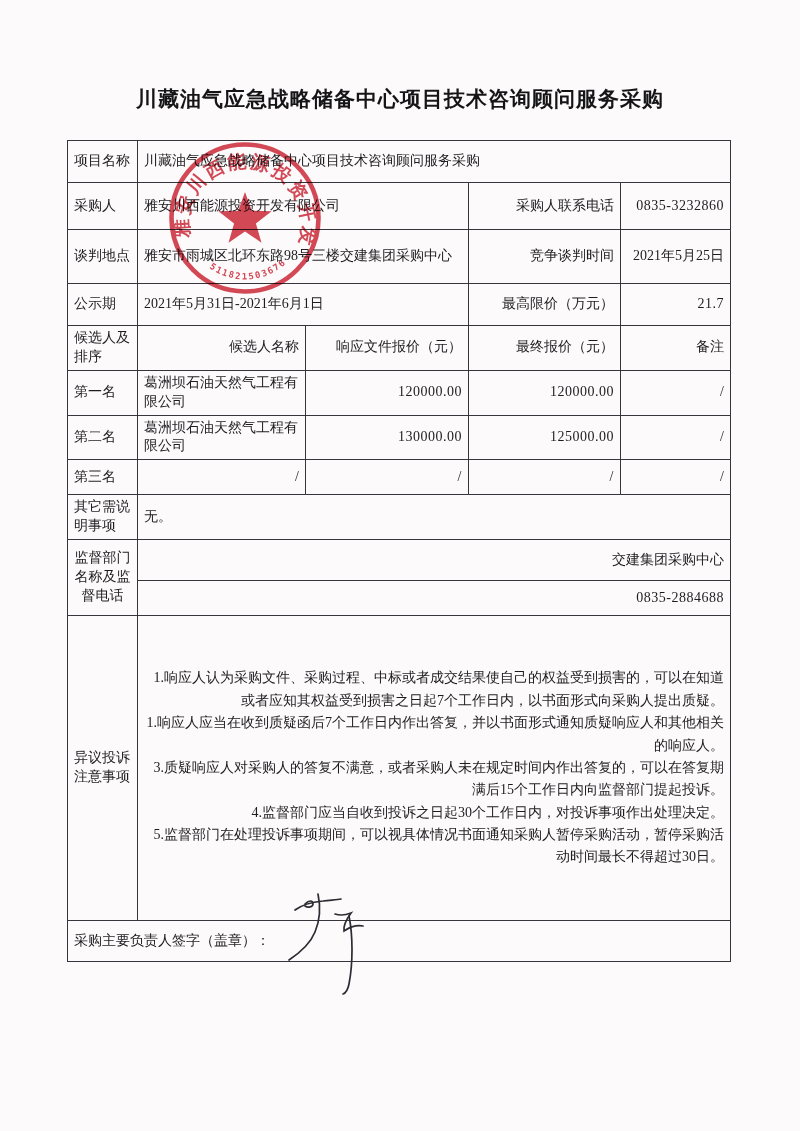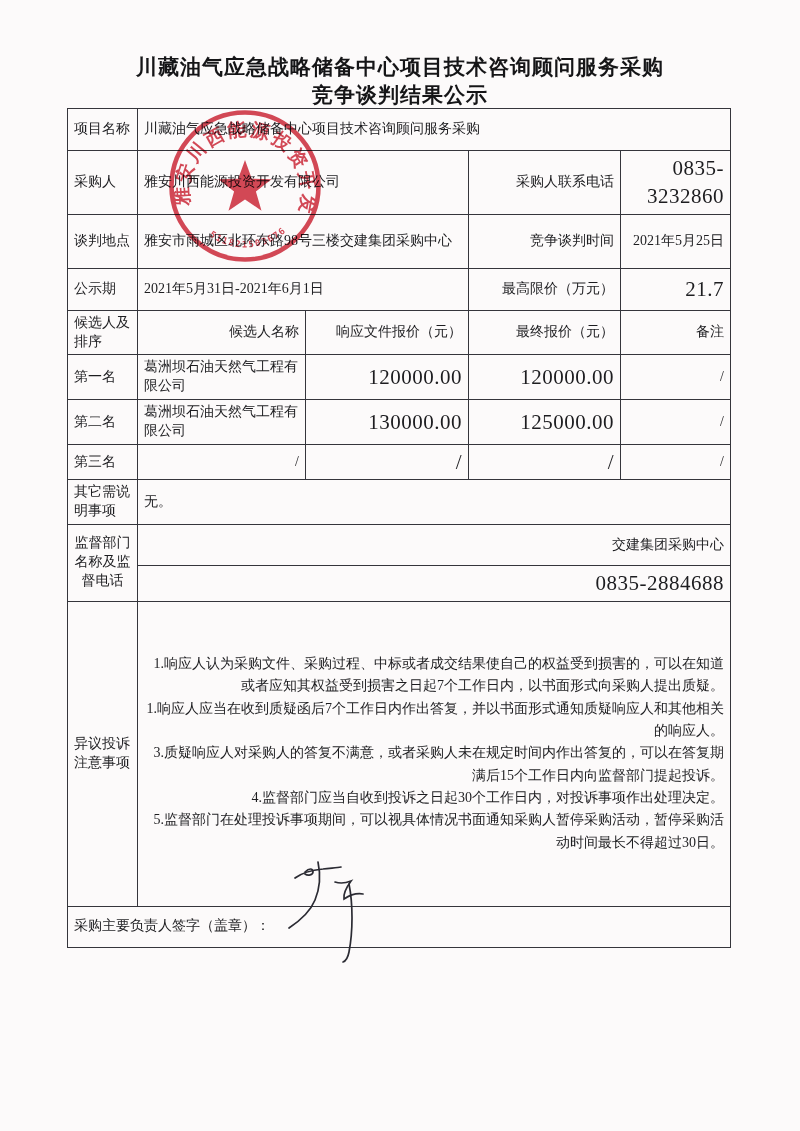--- a/index.html
+++ b/index.html
@@ -4,21 +4,21 @@
 <style>
   html,body{margin:0;padding:0;}
   body{
     width:800px;height:1131px;
     background:#fcfafa;
     font-family:"Liberation Serif","DejaVu Serif",serif;
     color:#1d1d20;
     position:relative;
     overflow:hidden;
   }
-  .page{position:absolute;inset:0;}
+  .page{position:absolute;inset:0;margin-top:32px;}
 
   
   .doc-title{
     position:absolute;top:54px;left:0;width:800px;
     text-align:center;font-weight:bold;font-size:21px;line-height:1.32;
     letter-spacing:1px;color:#151517;
   }
 
   
   table.main{
@@ -45,41 +45,40 @@
   tr.r-cand1{height:44px;}
   tr.r-cand2{height:41px;}
   tr.r-cand3{height:35px;}
   tr.r-other{height:39px;}
   tr.r-sup1{height:41px;}
   tr.r-sup2{height:35px;}
   tr.r-notice{height:305px;}
   tr.r-sign{height:41px;}
   .notice-cell{padding:8px 10px 8px 8px;}
   .notice-par{line-height:1.6;text-align:right;}
-  .num{font-size:21px;letter-spacing:.5px;}
+  .num{font-size:14px;letter-spacing:.5px;}
 
   
   .seal{
     position:absolute;left:165px;top:106px;width:160px;height:160px;
     mix-blend-mode:multiply;opacity:.88;pointer-events:none;
   }
   
   .signature{
     position:absolute;left:283px;top:856px;width:90px;height:112px;
     pointer-events:none;
   }
 </style>
 </head>
 <body>
 
 <div class="page">
 
   <div class="doc-title">
     <div>川藏油气应急战略储备中心项目技术咨询顾问服务采购</div>
-    <div>竞争谈判结果公示</div>
   </div>
 
   <table class="main">
     <colgroup>
       <col style="width:70px">
         <col style="width:168px">
         <col style="width:163px">
       <col style="width:152px">
         <col style="width:110px">
     </colgroup>

